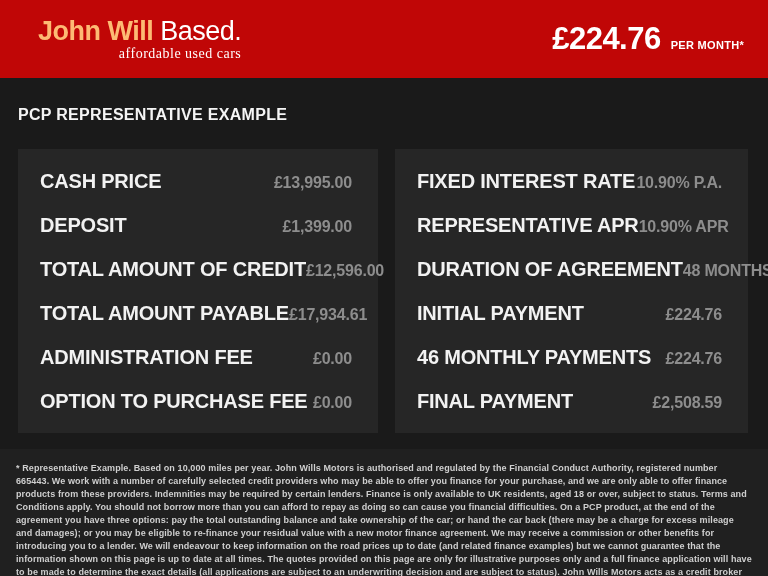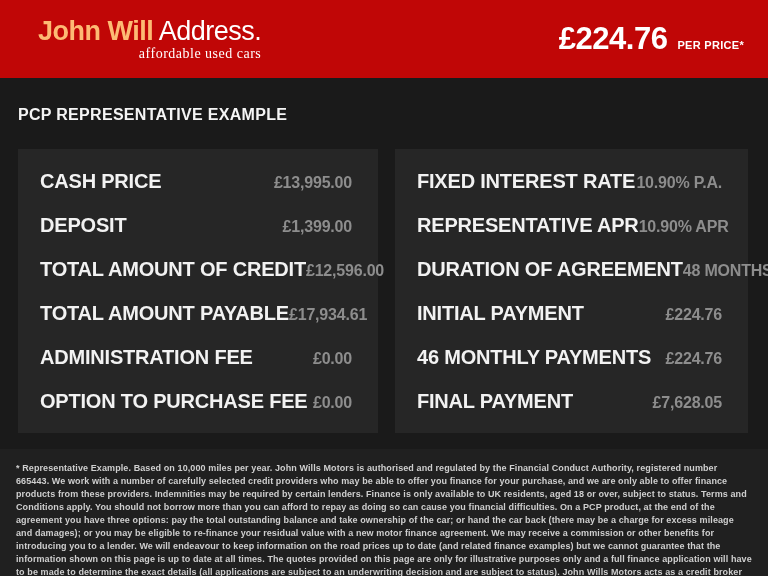--- a/index.html
+++ b/index.html
@@ -113,27 +113,27 @@
     letter-spacing: 0.1px;
     text-align: left;
   }
 </style>
 </head>
 <body>
 
 <header class="banner">
   <div class="logo">
     <div class="logo-main">
-      <span class="logo-part1">John Will</span><span class="logo-part2"> Address.</span>
+      <span class="logo-part1">John Will</span><span class="logo-part2"> Based.</span>
     </div>
     <div class="logo-tagline">affordable used cars</div>
   </div>
   <div class="price-block">
     <span class="price-amount">£224.76</span>
-    <span class="price-suffix">PER PRICE*</span>
+    <span class="price-suffix">PER MONTH*</span>
   </div>
 </header>
 
 <main class="content">
   <h1 class="page-title">PCP REPRESENTATIVE EXAMPLE</h1>
   <div class="panels">
     <section class="panel panel-left">
         <div class="row">
           <span class="label">CASH PRICE</span>
           <span class="value">£13,995.00</span>
@@ -175,21 +175,21 @@
         <div class="row">
           <span class="label">INITIAL PAYMENT</span>
           <span class="value">£224.76</span>
         </div>
         <div class="row">
           <span class="label">46 MONTHLY PAYMENTS</span>
           <span class="value">£224.76</span>
         </div>
         <div class="row">
           <span class="label">FINAL PAYMENT</span>
-          <span class="value">£7,628.05</span>
+          <span class="value">£2,508.59</span>
         </div>
       </section>
   </div>
 </main>
 
 <footer class="disclaimer">
   <p>* Representative Example. Based on 10,000 miles per year. John Wills Motors is authorised and regulated by the Financial Conduct Authority, registered number 665443. We work with a number of carefully selected credit providers who may be able to offer you finance for your purchase, and we are only able to offer finance products from these providers. Indemnities may be required by certain lenders. Finance is only available to UK residents, aged 18 or over, subject to status. Terms and Conditions apply. You should not borrow more than you can afford to repay as doing so can cause you financial difficulties. On a PCP product, at the end of the agreement you have three options: pay the total outstanding balance and take ownership of the car; or hand the car back (there may be a charge for excess mileage and damages); or you may be eligible to re-finance your residual value with a new motor finance agreement. We may receive a commission or other benefits for introducing you to a lender. We will endeavour to keep information on the road prices up to date (and related finance examples) but we cannot guarantee that the information shown on this page is up to date at all times. The quotes provided on this page are only for illustrative purposes only and a full finance application will have to be made to determine the exact details (all applications are subject to an underwriting decision and are subject to status). John Wills Motors acts as a credit broker and not a lender. Address: West Nethertown Street, Dunfermline, KY12 7SA</p>
 </footer>
 
 </body></html>

